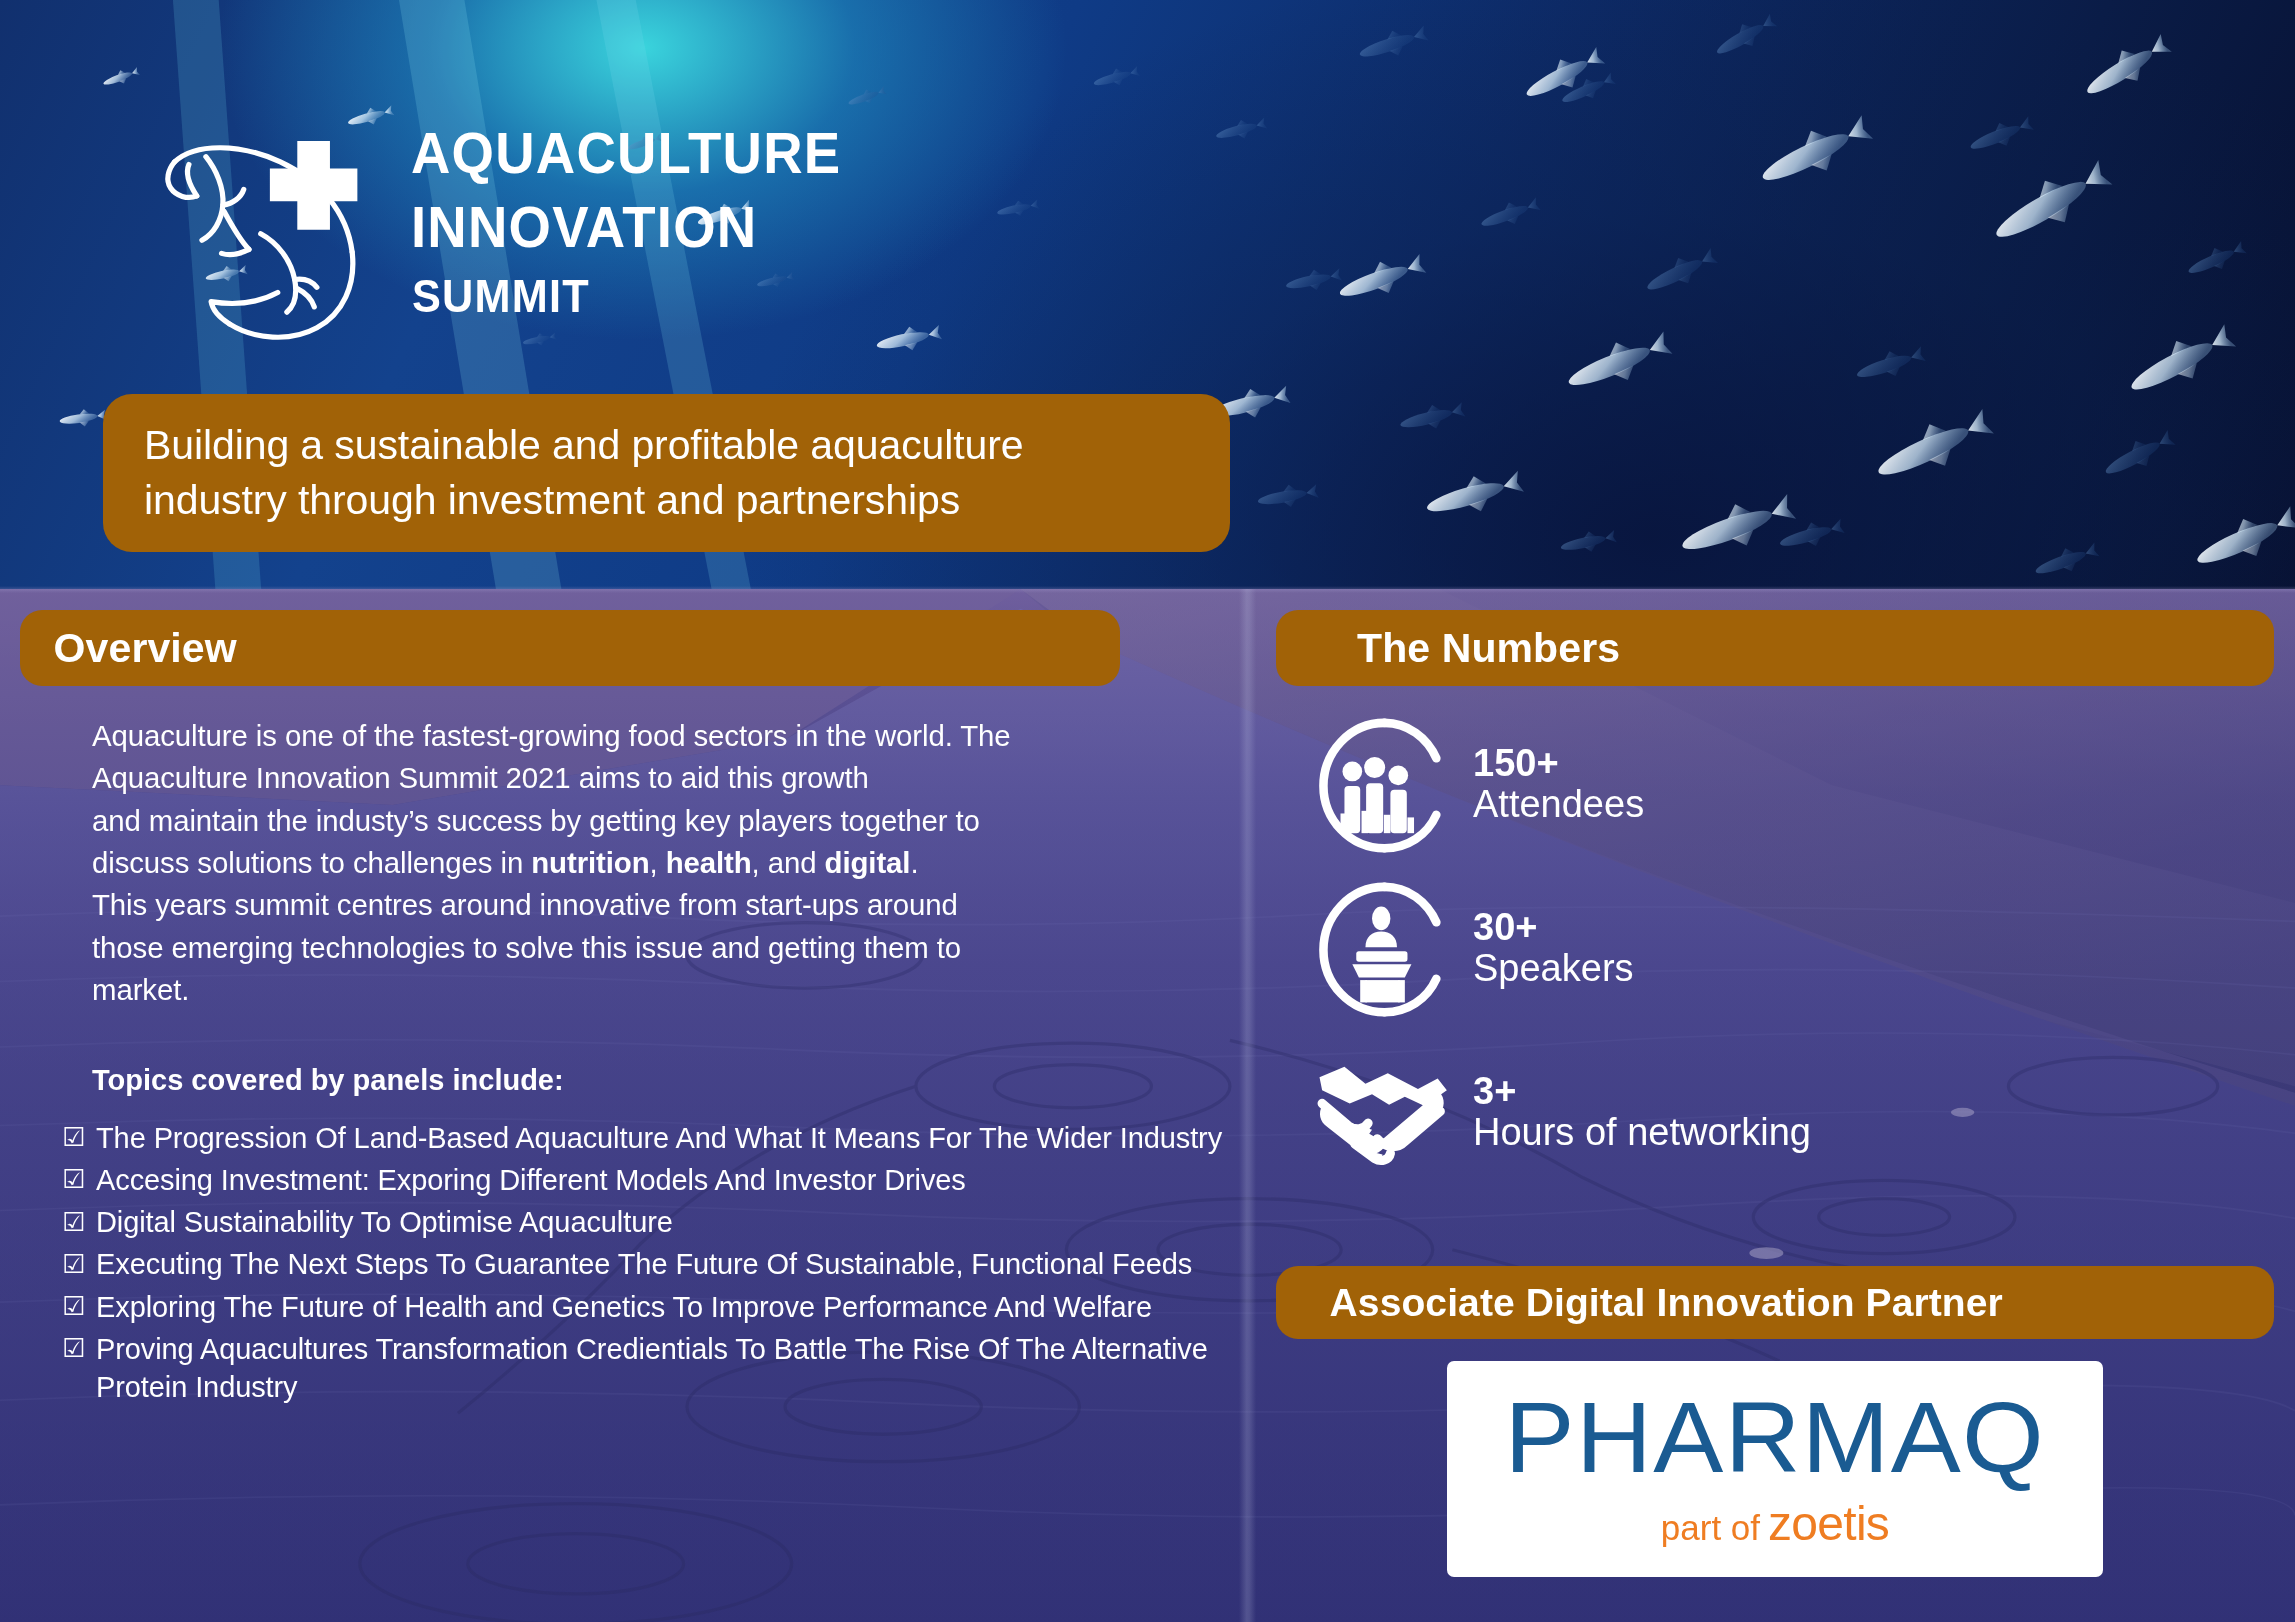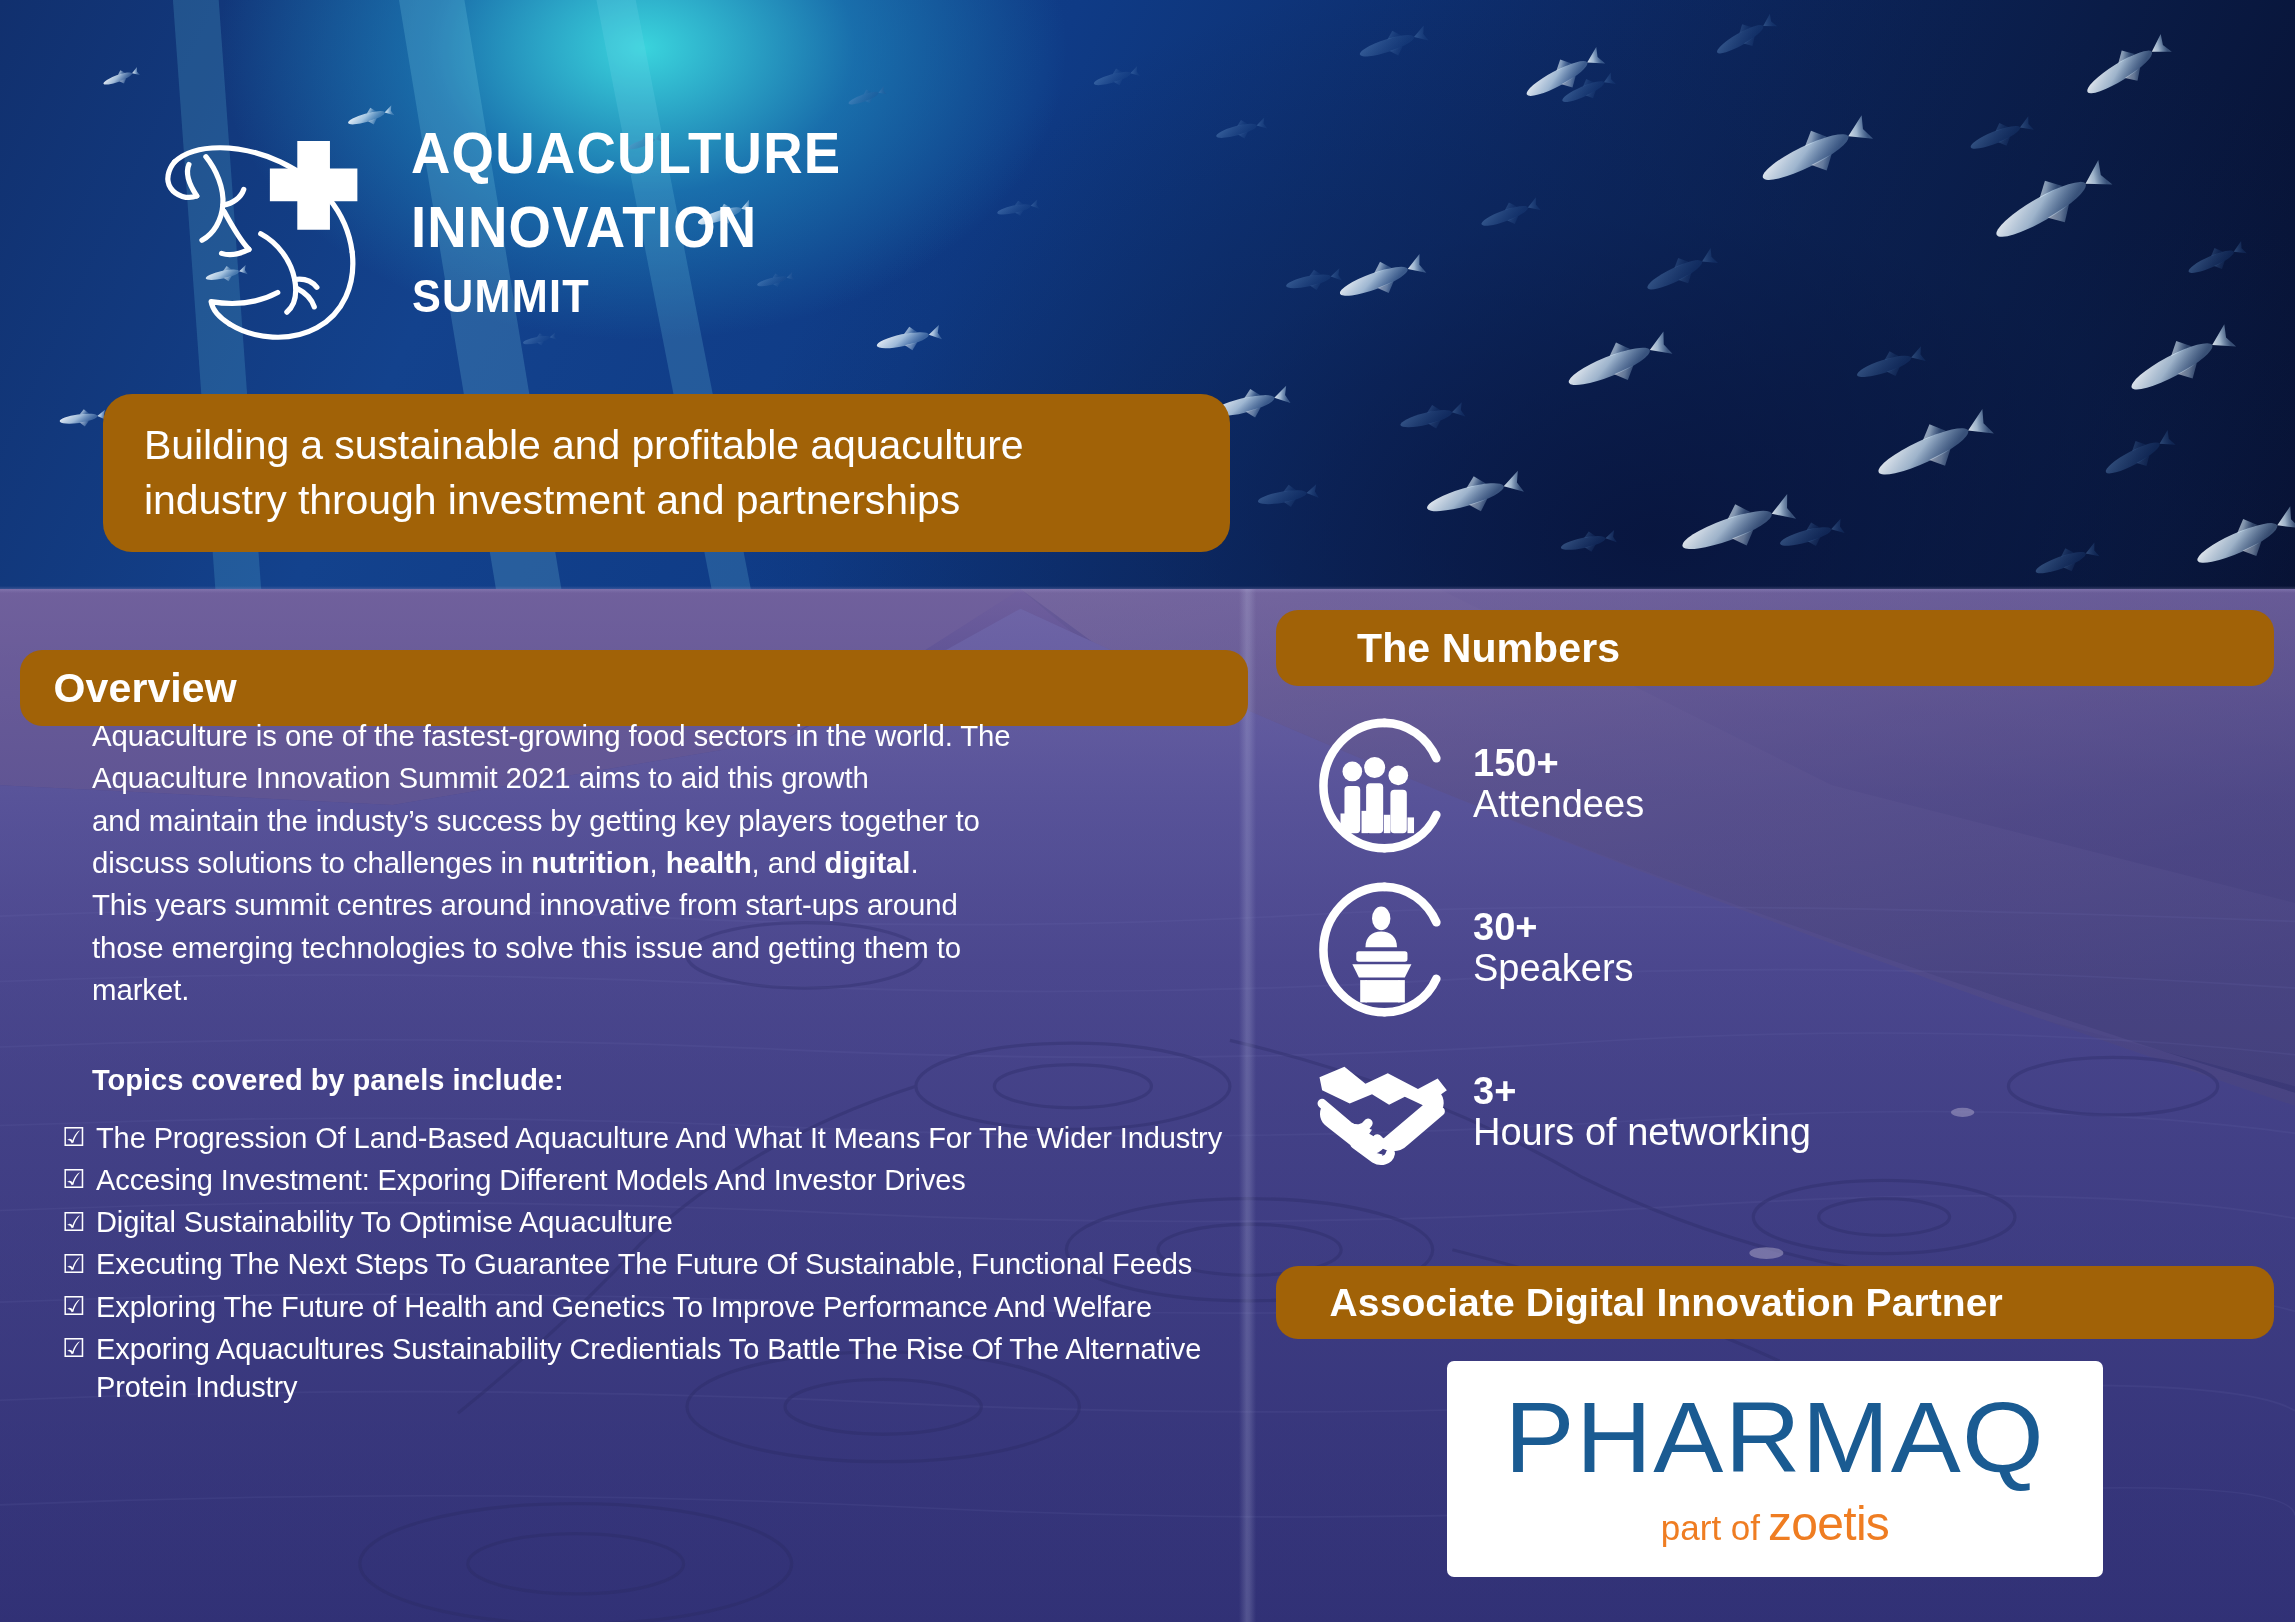--- a/index.html
+++ b/index.html
@@ -69,21 +69,21 @@
     line-height: 1.34;
     letter-spacing: -0.1px;
     white-space: nowrap;
   }
 
   .pill-section {
     border-radius: 22px;
     padding: 0 34px;
     height: 76px;
   }
-  .pill-overview { left: 19.6px; top: 610px; width: 1228px; margin-top: 40px; }
+  .pill-overview { left: 19.6px; top: 610px; width: 1100px; }
   .pill-numbers  { left: 1276px; top: 610px; width: 998px; }
   .pill-partner  { left: 1276px; top: 1266px; width: 998px; height: 73px; }
 
   .section-title {
     color: #ffffff;
     font-weight: 700;
     font-size: 41px;
     letter-spacing: 0.1px;
     white-space: nowrap;
   }
@@ -370,21 +370,21 @@
       <div class="topic">
         <span class="cbox">☑</span>
         <span class="ttext">Executing The Next Steps To Guarantee The Future Of Sustainable, Functional Feeds</span>
       </div>
       <div class="topic">
         <span class="cbox">☑</span>
         <span class="ttext">Exploring The Future of Health and Genetics To Improve Performance And Welfare</span>
       </div>
       <div class="topic">
         <span class="cbox">☑</span>
-        <span class="ttext">Exporing Aquacultures Sustainability Credientials To Battle The Rise Of The Alternative Protein Industry</span>
+        <span class="ttext">Proving Aquacultures Transformation Credientials To Battle The Rise Of The Alternative Protein Industry</span>
       </div>
     </div>
 
   <div class="pill pill-section pill-numbers">
     <span class="section-title">The Numbers</span>
   </div>
 
   <div class="numbers">
 
     <div class="numrow">

